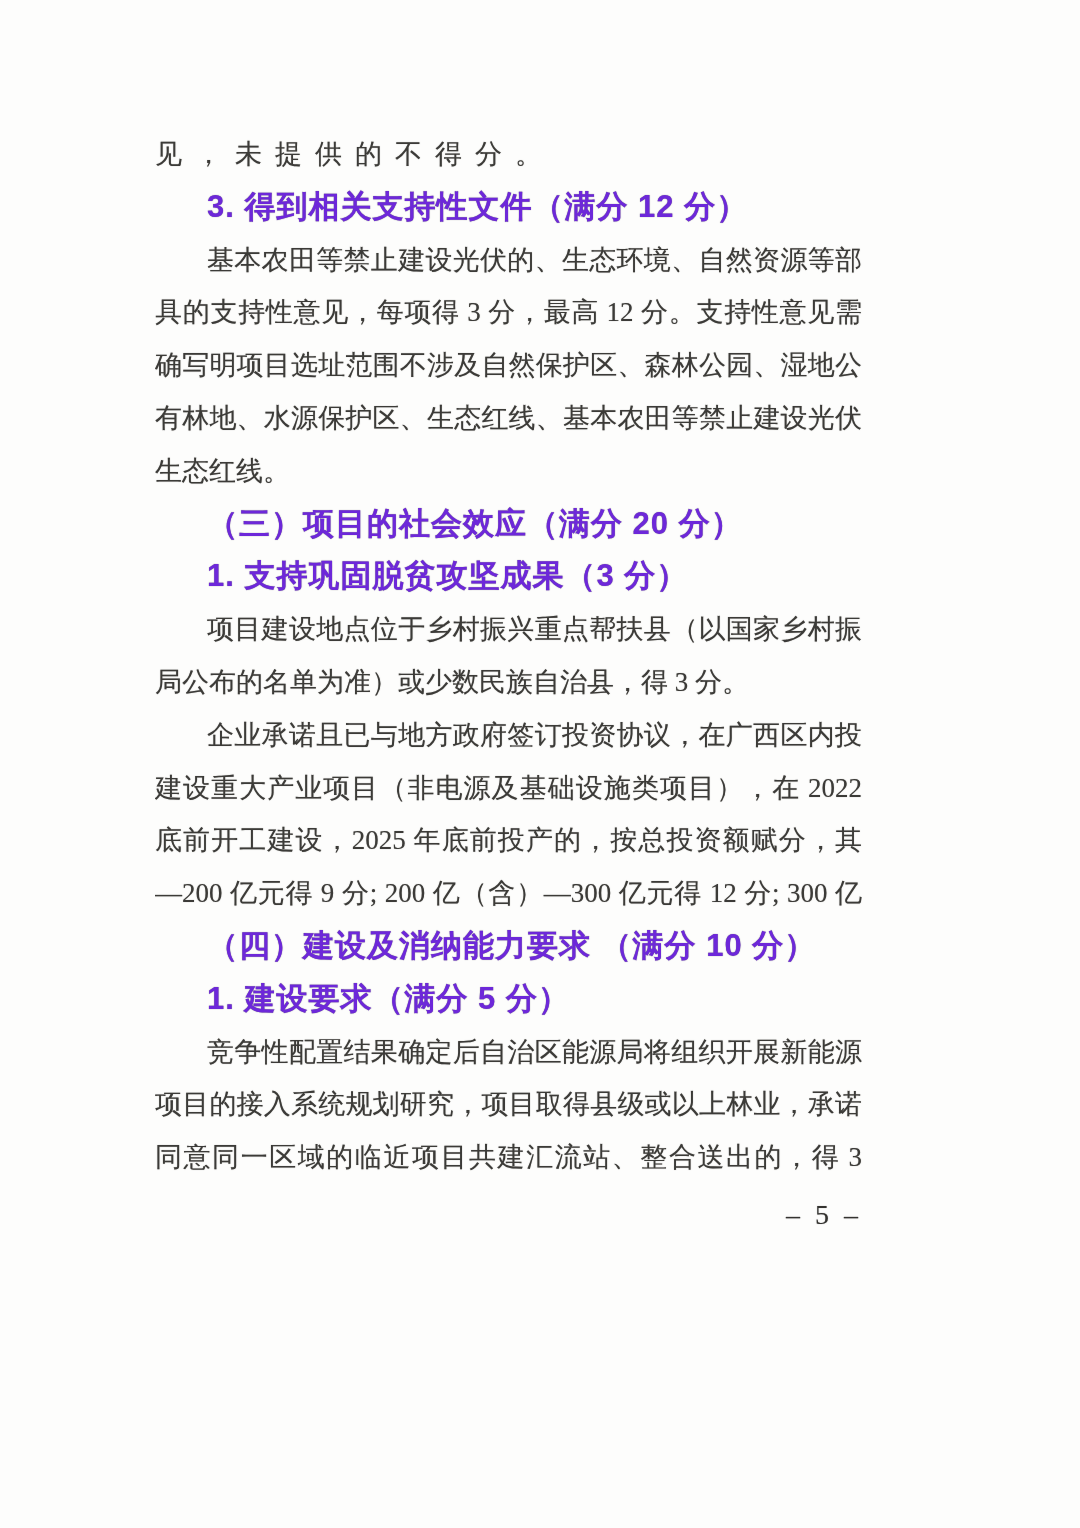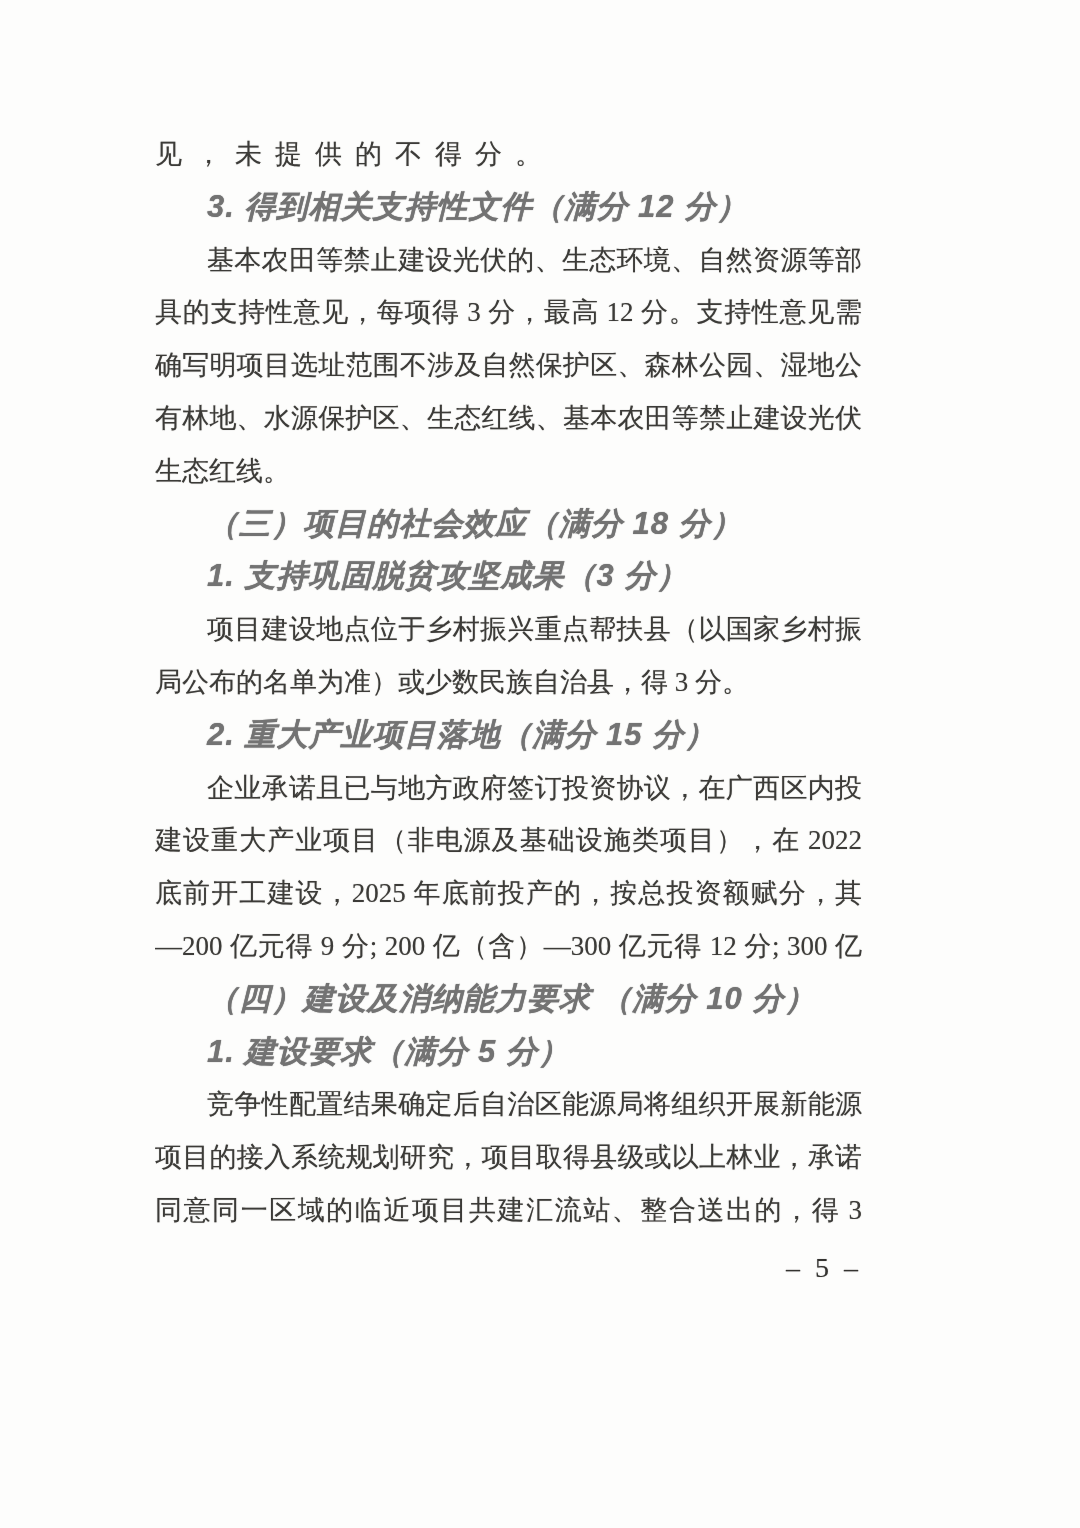--- a/index.html
+++ b/index.html
@@ -37,24 +37,23 @@
   }
   
   .ind {
     padding-left: 52px;
   }
   
   .hd {
     font-family: "Liberation Sans", sans-serif;
     font-weight: bold;
     font-size: 31px;
-    color: #737373;
+    color: #6d28d9;
     text-shadow: 0 0 1px rgba(25, 25, 25, 0.6);
     letter-spacing: 1px;
-    font-style: italic;
   }
   
   .sp {
     letter-spacing: 13px;
   }
   .pagenum {
     margin-top: 10px;
     height: 42px;
     line-height: 42px;
     text-align: right;
@@ -68,25 +67,24 @@
 <body style="background: rgb(253, 253, 252);">
 
 <div class="doc">
   <div class="line sp">见，未提供的不得分。</div>
   <div class="line hd ind">3. 得到相关支持性文件（满分 12 分）</div>
   <div class="line jf ind">基本农田等禁止建设光伏的、生态环境、自然资源等部门出</div>
   <div class="line jf">具的支持性意见，每项得 3 分，最高 12 分。支持性意见需明</div>
   <div class="line jf">确写明项目选址范围不涉及自然保护区、森林公园、湿地公园、</div>
   <div class="line jf">有林地、水源保护区、生态红线、基本农田等禁止建设光伏的</div>
   <div class="line">生态红线。</div>
-  <div class="line hd ind">（三）项目的社会效应（满分 18 分）</div>
+  <div class="line hd ind">（三）项目的社会效应（满分 20 分）</div>
   <div class="line hd ind">1. 支持巩固脱贫攻坚成果（3 分）</div>
   <div class="line jf ind">项目建设地点位于乡村振兴重点帮扶县（以国家乡村振兴</div>
   <div class="line">局公布的名单为准）或少数民族自治县，得 3 分。</div>
-  <div class="line hd ind">2. 重大产业项目落地（满分 15 分）</div>
   <div class="line jf ind">企业承诺且已与地方政府签订投资协议，在广西区内投资</div>
   <div class="line jf">建设重大产业项目（非电源及基础设施类项目），在 2022 年</div>
   <div class="line jf">底前开工建设，2025 年底前投产的，按总投资额赋分，其中:</div>
   <div class="line jf">—200 亿元得 9 分; 200 亿（含）—300 亿元得 12 分; 300 亿</div>
   <div class="line hd ind">（四）建设及消纳能力要求 （满分 10 分）</div>
   <div class="line hd ind">1. 建设要求（满分 5 分）</div>
   <div class="line jf ind">竞争性配置结果确定后自治区能源局将组织开展新能源</div>
   <div class="line jf">项目的接入系统规划研究，项目取得县级或以上林业，承诺</div>
   <div class="line jf">同意同一区域的临近项目共建汇流站、整合送出的，得 3 分。</div>
   <div class="pagenum">– 5 –</div>

